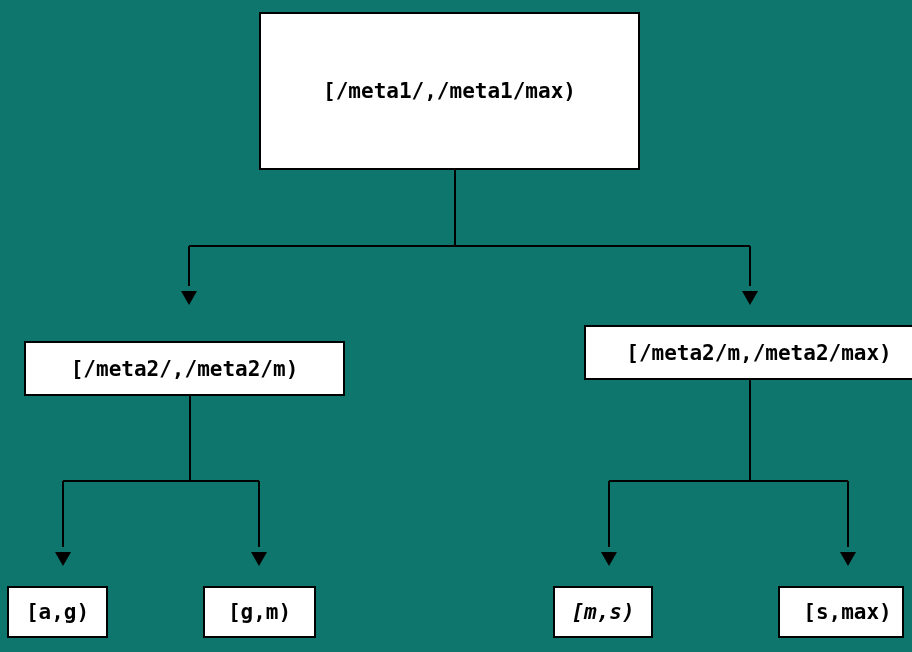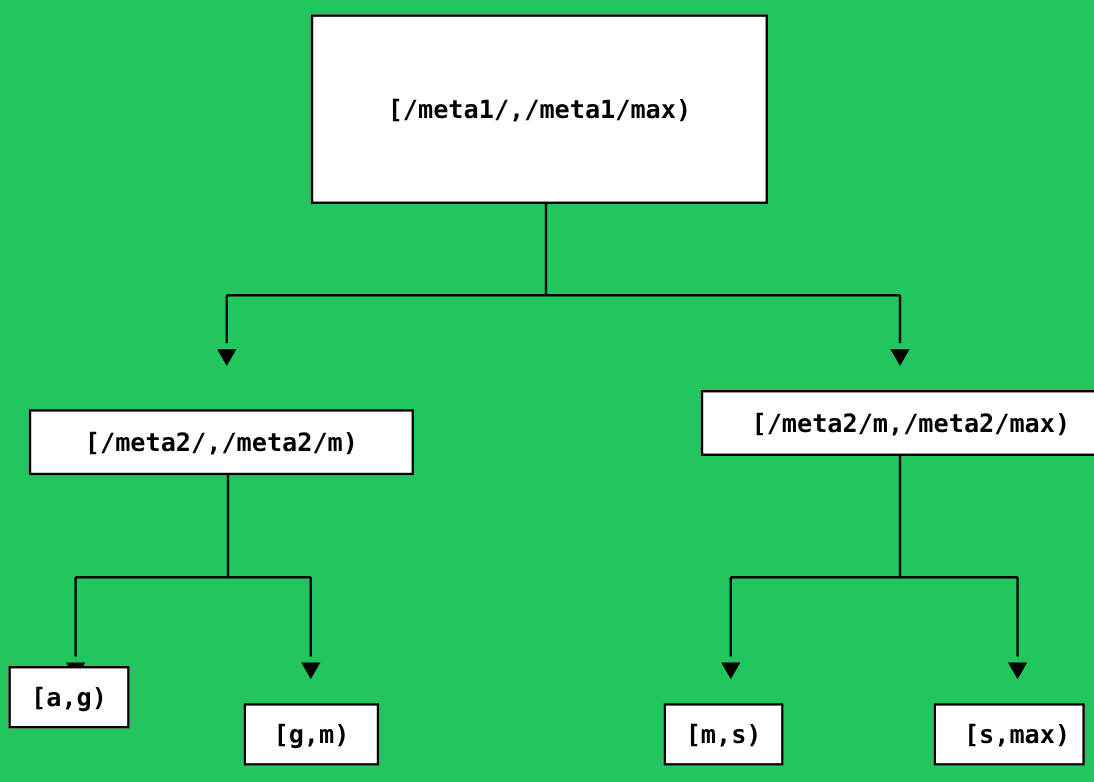--- a/index.html
+++ b/index.html
@@ -4,21 +4,21 @@
 <style>
   html, body {
     margin: 0;
     padding: 0;
     background: #ffffff;
   }
   .canvas {
     position: relative;
     width: 912px;
     height: 652px;
-    background: #22c55e;
+    background: #0f766e;
     overflow: hidden;
   }
   svg.edges {
     position: absolute;
     left: 0;
     top: 0;
     width: 912px;
     height: 652px;
   }
   svg.edges path {
@@ -40,23 +40,23 @@
     justify-content: center;
     font-family: "DejaVu Sans Mono", "Liberation Mono", monospace;
     font-weight: bold;
     font-size: 21px;
     color: #000000;
     white-space: nowrap;
   }
   .node-root  { left: 259px; top: 12px;  width: 381px; height: 158px; }
   .node-left  { left: 24px;  top: 324px; width: 321px; height: 55px; margin-top: 17px; }
   .node-right { left: 584px; top: 325px; width: 350px; height: 55px; text-align: right; }
-  .leaf-ag    { left: 7px;   top: 555px; width: 101px; height: 52px; }
+  .leaf-ag    { left: 7px;   top: 586px; width: 101px; height: 52px; }
   .leaf-gm    { left: 203px; top: 586px; width: 113px; height: 52px; }
-  .leaf-ms    { left: 553px; top: 586px; width: 100px; height: 52px; }
+  .leaf-ms    { left: 553px; top: 586px; width: 100px; height: 52px; font-style: italic; }
   .leaf-smax  { left: 778px; top: 586px; width: 126px; height: 52px; padding-left: 13px; }
 </style>
 </head>
 <body>
 
 <div class="canvas">
 
   <svg class="edges" viewBox="0 0 912 652" xmlns="http://www.w3.org/2000/svg">
 
     <path d="M455 170 V246"></path>

